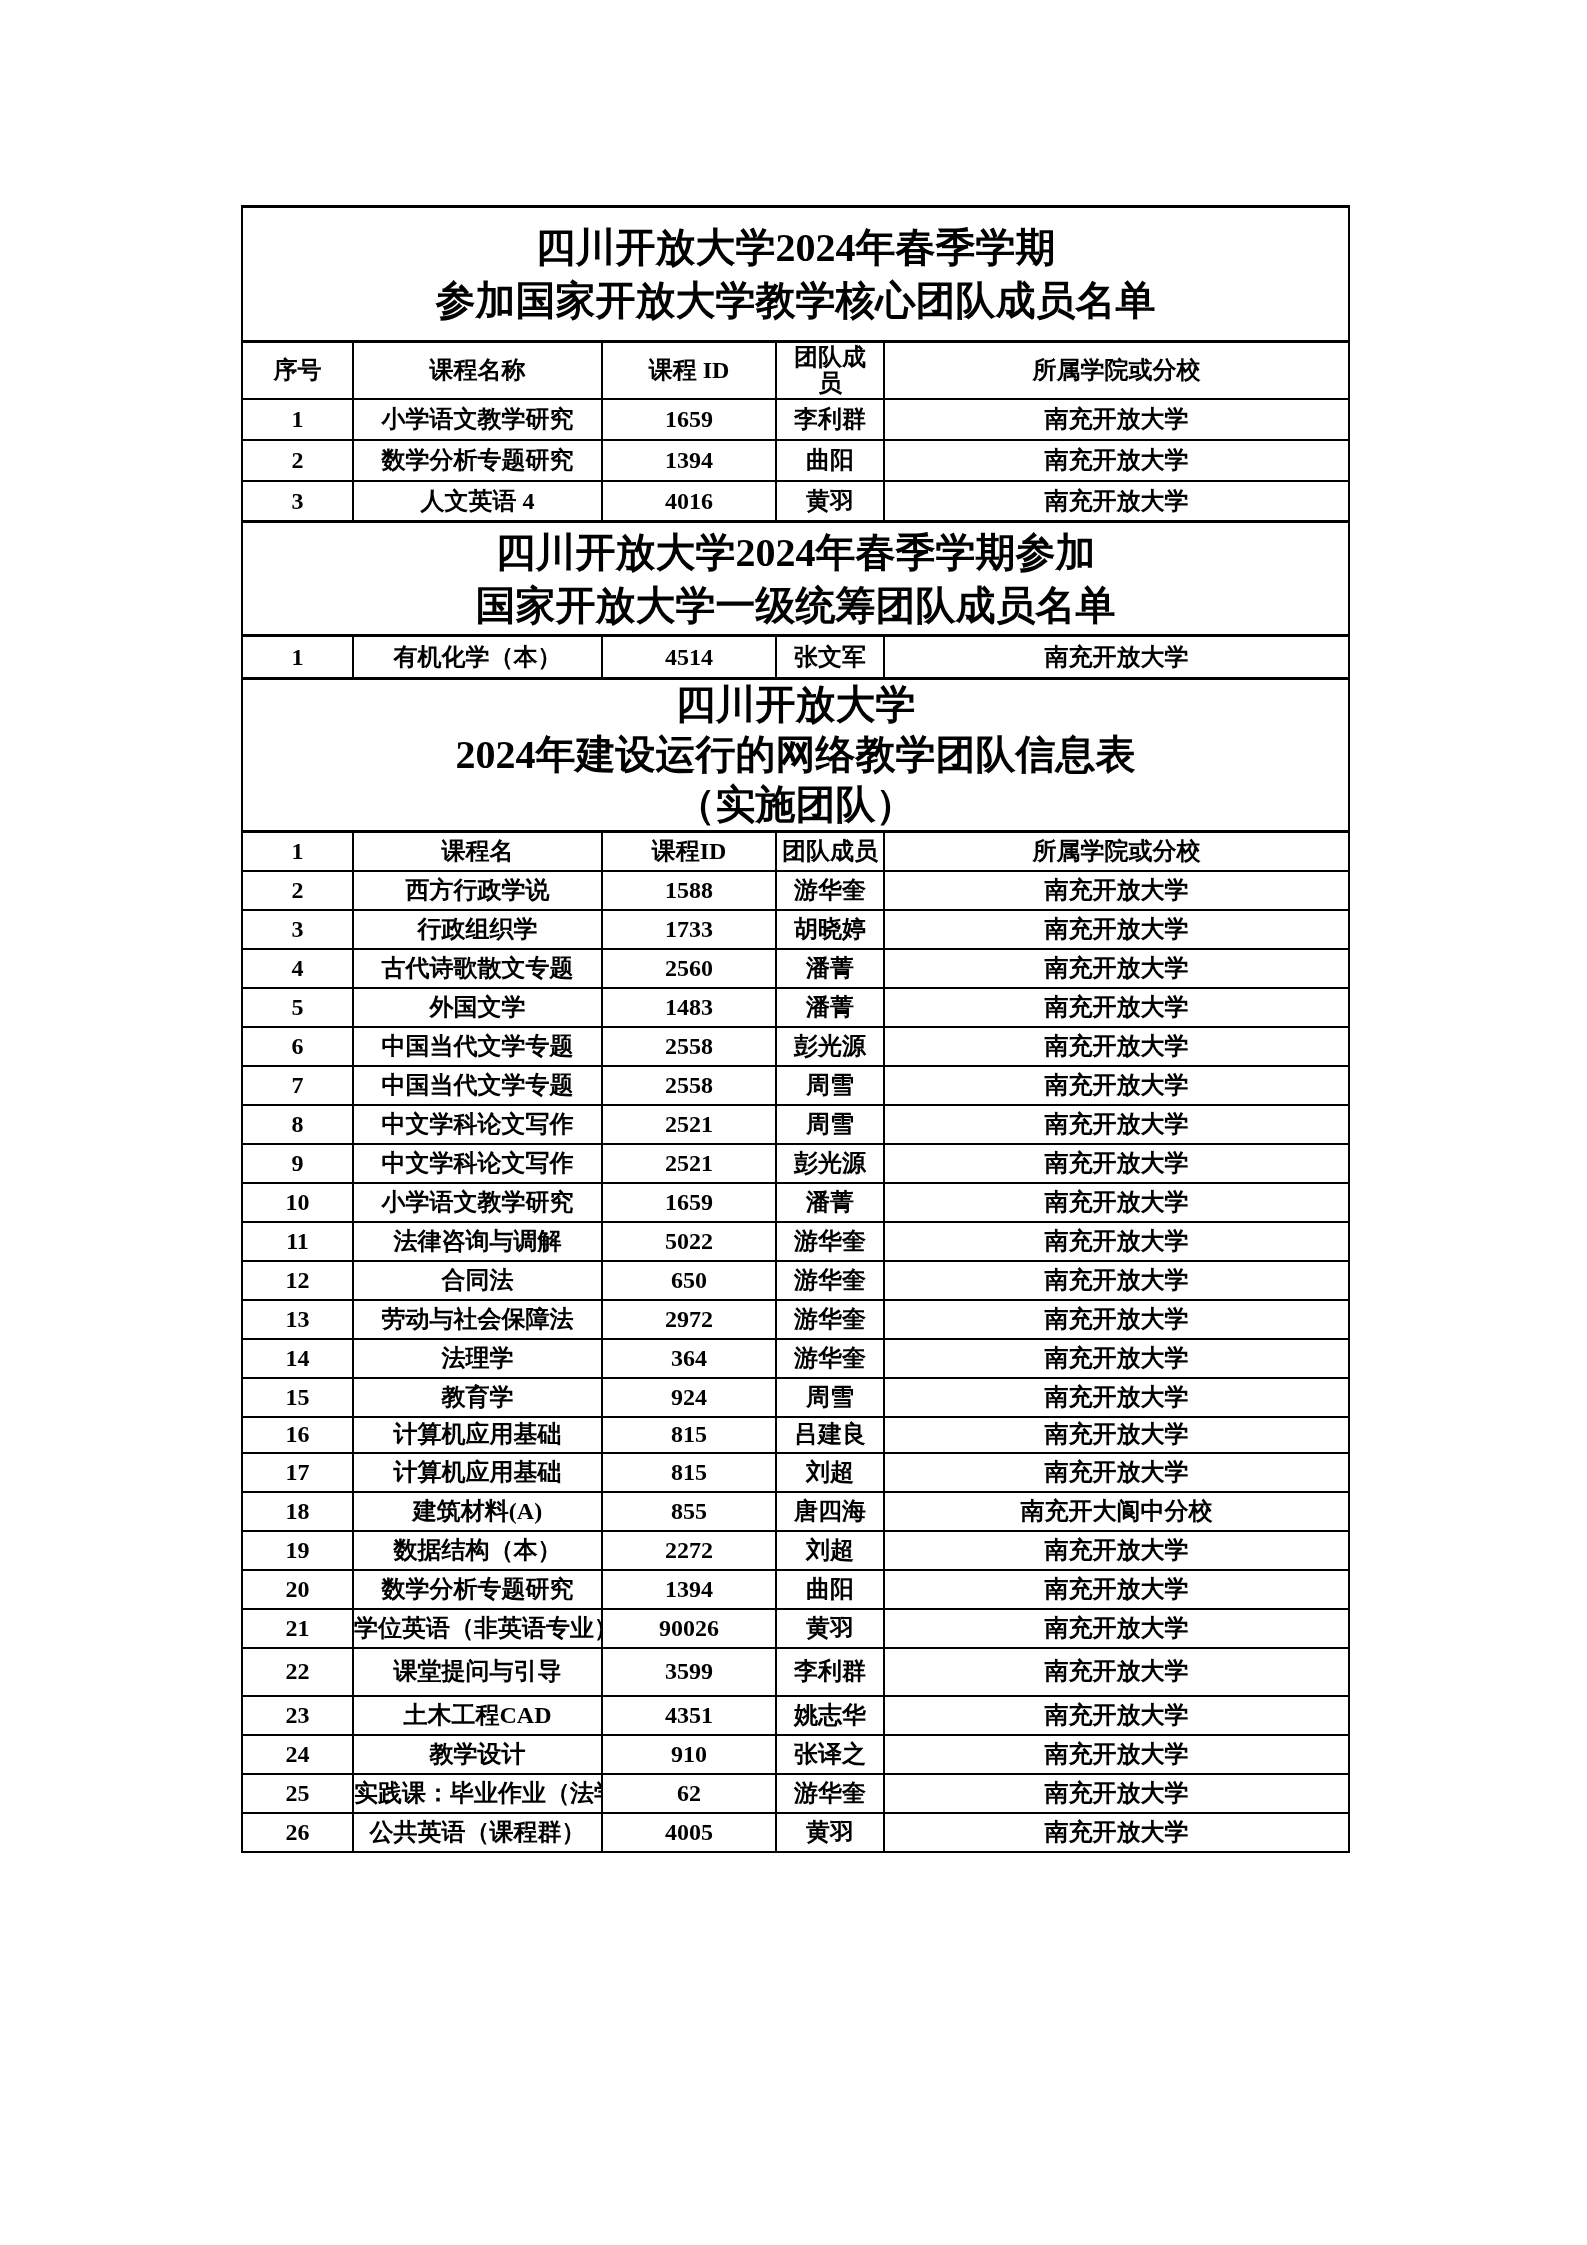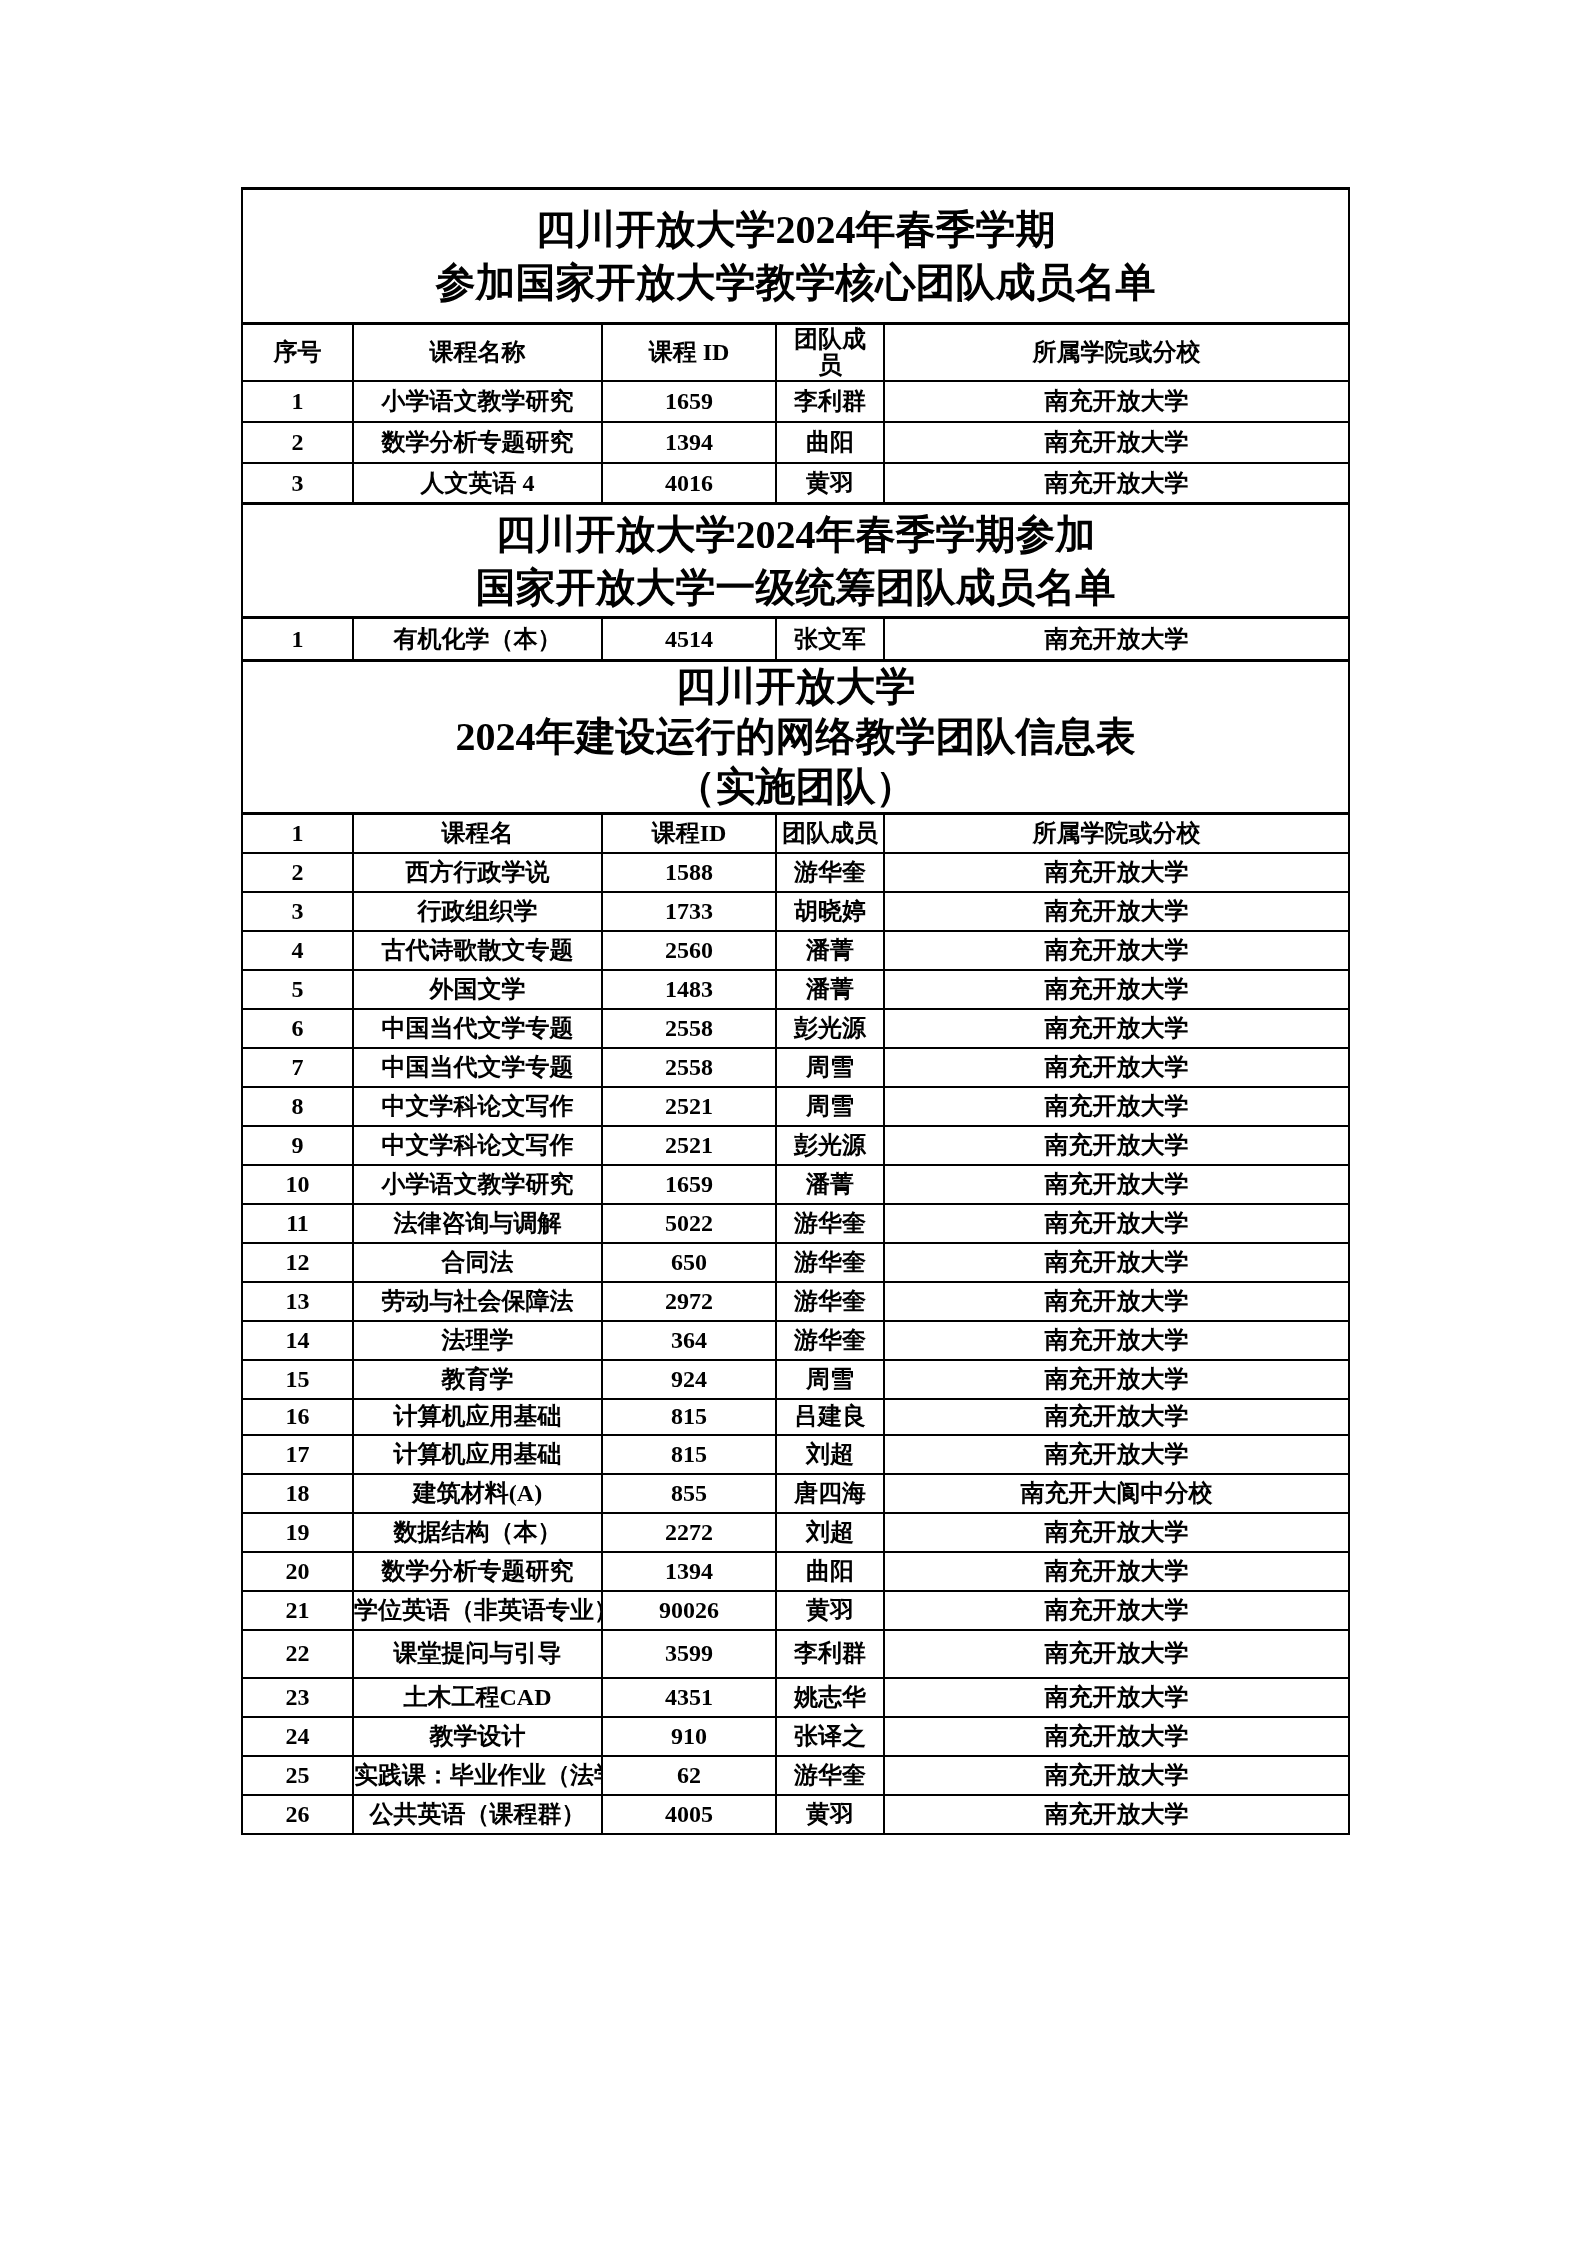--- a/index.html
+++ b/index.html
@@ -11,21 +11,21 @@
     position: relative;
     width: 1587px;
     height: 2245px;
     font-family: "Liberation Serif", "DejaVu Serif", serif;
     font-weight: bold;
     color: #000000;
   }
   .doc-frame {
     position: absolute;
     left: 241px;
-    top: 187px;
+    top: 205px;
   }
   table.doc-table {
     border-collapse: collapse;
     table-layout: fixed;
     width: 1107px;
   }
   td {
     border: 2px solid #000000;
     text-align: center;
     vertical-align: middle;

